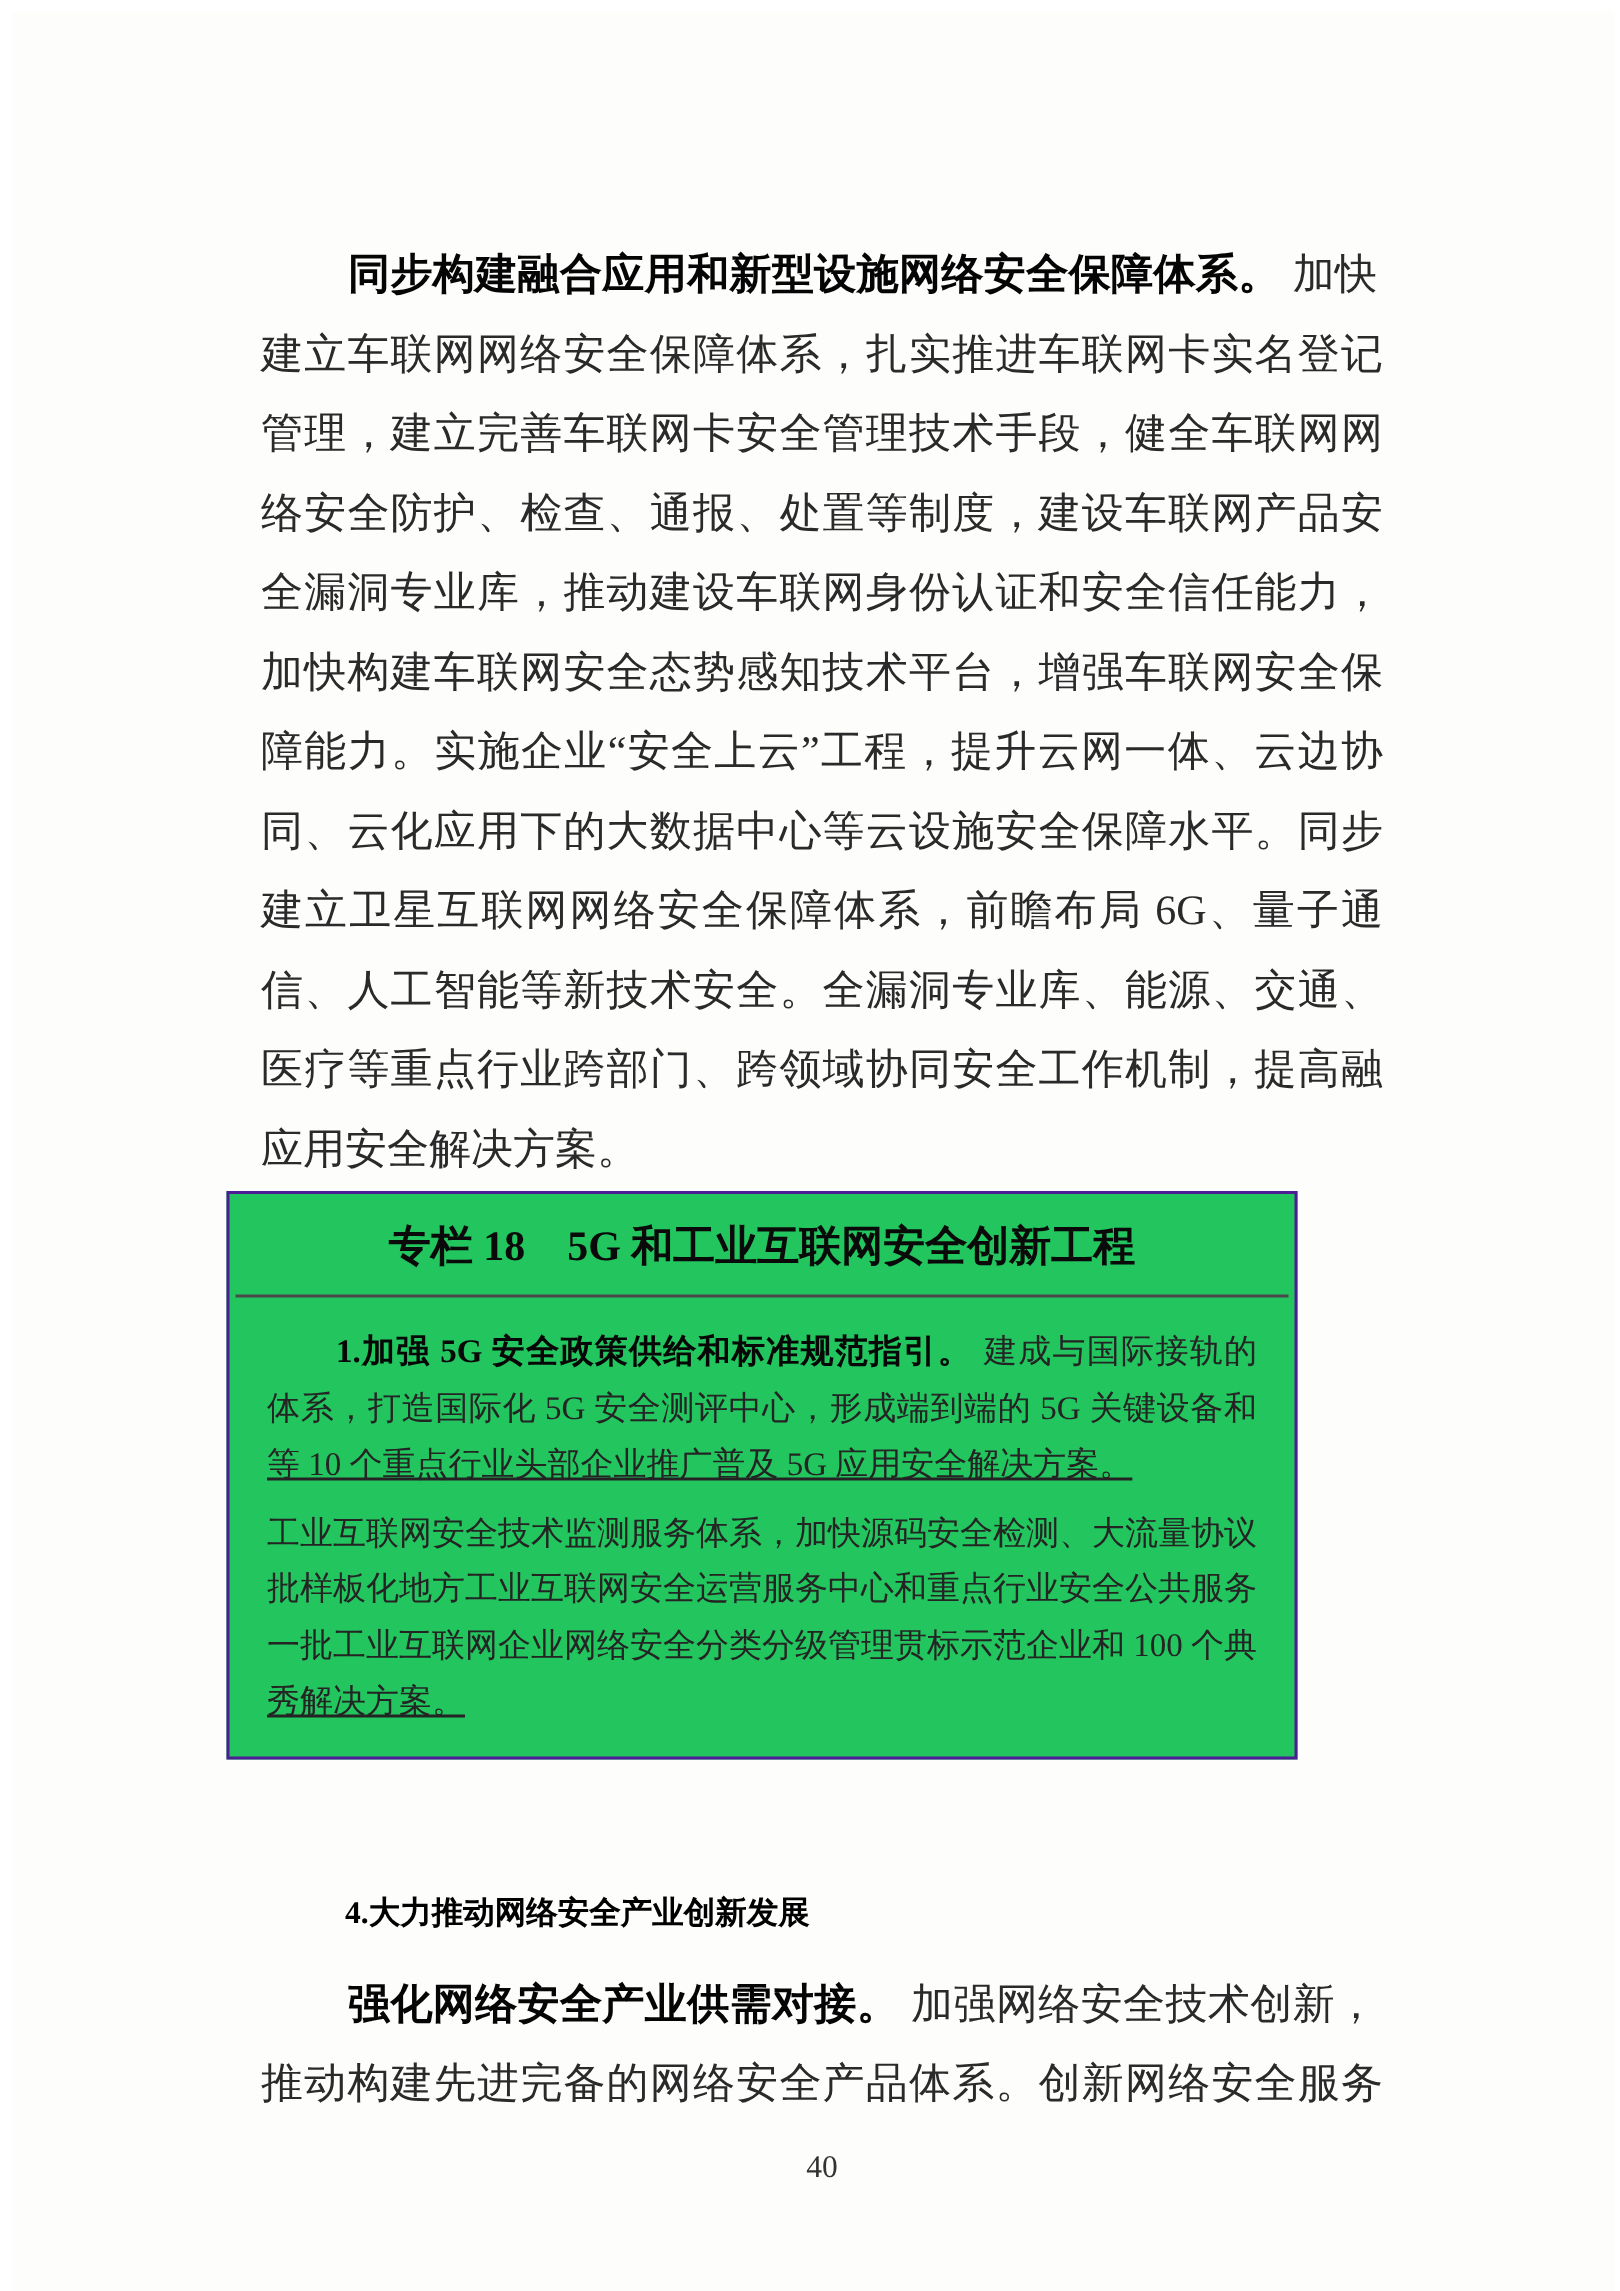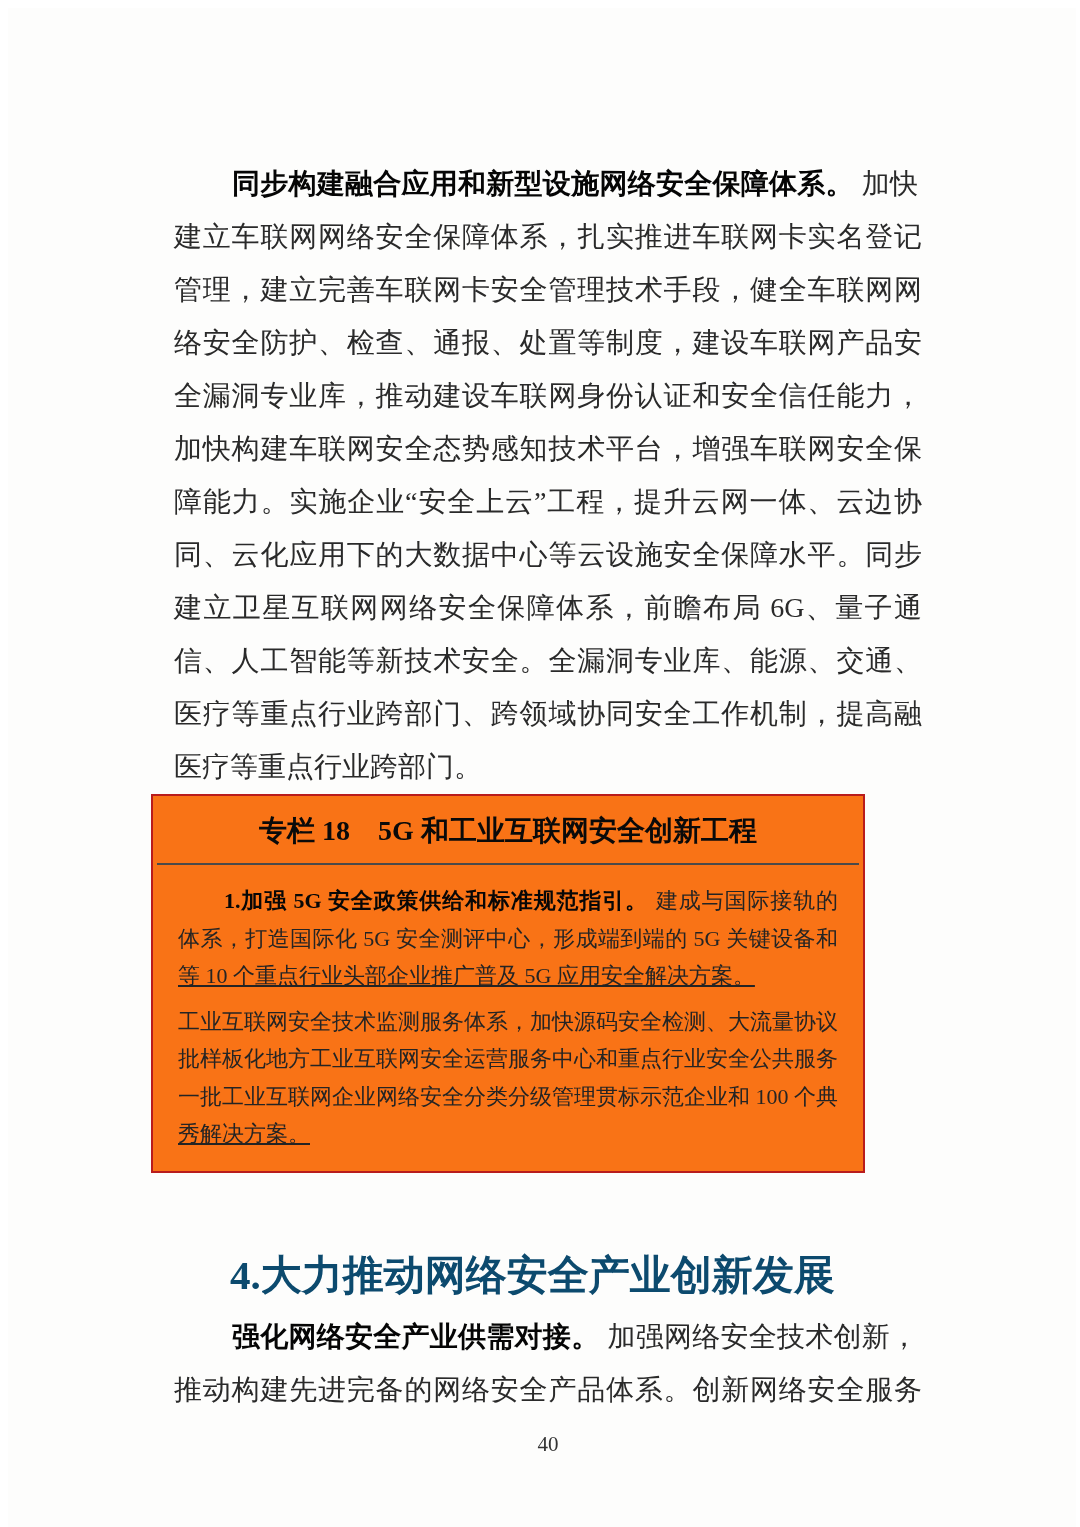--- a/index.html
+++ b/index.html
@@ -25,22 +25,22 @@
     text-justify:inter-character;
   }
   .kline.lastline { text-align-last:left; }
   .kline .blead { font-weight:bold; color:#050505; }
   .kline.firstline { padding-left:58px; }
   
   .callout {
     position:absolute;
     left:143px; top:786px;
     width:714px;
-    border:2px solid #b91c1c;
-    background:#f97316;
+    border:2px solid #4c1d95;
+    background:#22c55e;
   }
   .callout-header {
     border-bottom:2px solid #4a4a4a;
     text-align:center;
     font-weight:bold;
     font-size:28px;
     color:#0a0a0a;
     padding:12px 0 13px 0;
   }
   .callout-body { padding:9px 13px 14px 13px; }
@@ -54,23 +54,23 @@
     text-align-last:justify;
     text-justify:inter-character;
   }
   .sline.lastline { text-align-last:left;text-decoration:underline; }
   .sline.firstline { padding-left:46px; }
   .sline .blead { font-weight:bold; color:#070707;margin-top:16px; }
   
   .section-heading {
     position:absolute;
     left:218px; top:1243px;
-    font-size:41px;
+    font-size:21px;
     font-weight:bold;
-    color:#0c4a6e;
+    color:#000000;
     line-height:40px;
   }
   
   #closing { top:1294px; }
   
   .page-number {
     position:absolute;
     left:0; top:1420px;
     width:100%;
     text-align:center;
@@ -88,21 +88,21 @@
     <div class="kline">建立车联网网络安全保障体系，扎实推进车联网卡实名登记</div>
     <div class="kline">管理，建立完善车联网卡安全管理技术手段，健全车联网网</div>
     <div class="kline">络安全防护、检查、通报、处置等制度，建设车联网产品安</div>
     <div class="kline">全漏洞专业库，推动建设车联网身份认证和安全信任能力，</div>
     <div class="kline">加快构建车联网安全态势感知技术平台，增强车联网安全保</div>
     <div class="kline">障能力。实施企业“安全上云”工程，提升云网一体、云边协</div>
     <div class="kline">同、云化应用下的大数据中心等云设施安全保障水平。同步</div>
     <div class="kline">建立卫星互联网网络安全保障体系，前瞻布局 6G、量子通</div>
     <div class="kline">信、人工智能等新技术安全。全漏洞专业库、能源、交通、</div>
     <div class="kline">医疗等重点行业跨部门、跨领域协同安全工作机制，提高融</div>
-    <div class="kline lastline">医疗等重点行业跨部门。</div>
+    <div class="kline lastline">应用安全解决方案。</div>
   </div>
 
   <div class="callout">
     <div class="callout-header">专栏 18　5G 和工业互联网安全创新工程</div>
     <div class="callout-body">
       <div>
         <div class="sline firstline"><span class="blead">1.加强 5G 安全政策供给和标准规范指引。</span><span>建成与国际接轨的 5G 安全评测</span></div>
         <div class="sline">体系，打造国际化 5G 安全测评中心，形成端到端的 5G 关键设备和产品安全监</div>
         <div class="sline lastline">等 10 个重点行业头部企业推广普及 5G 应用安全解决方案。</div>
       </div>

